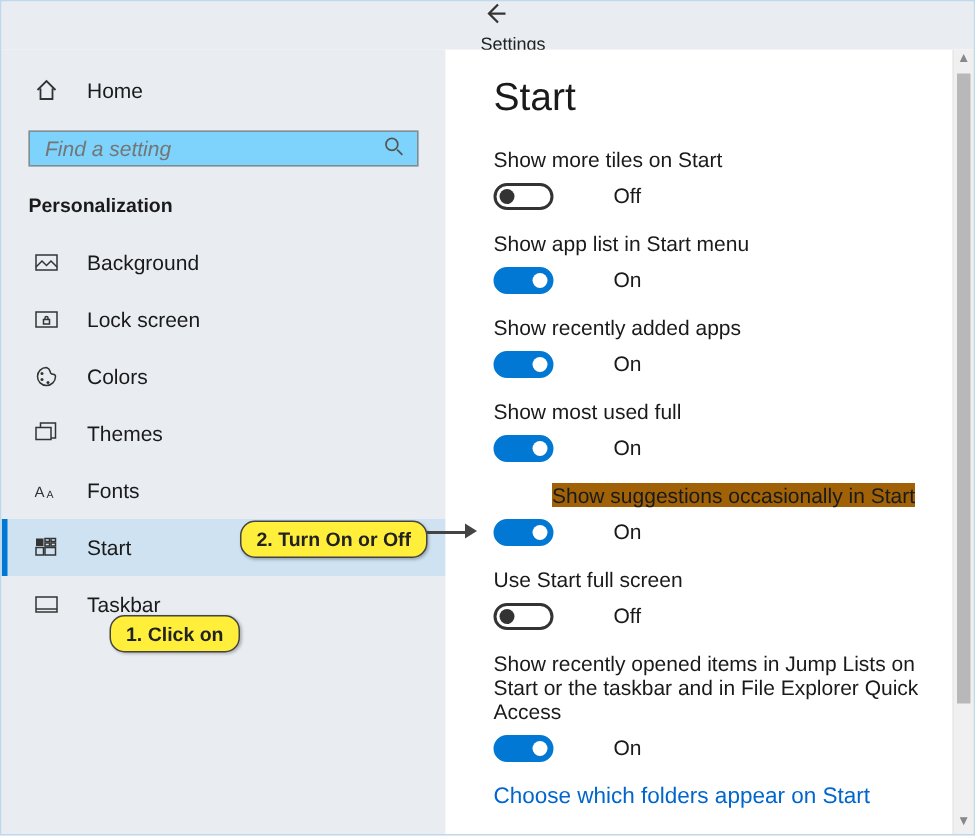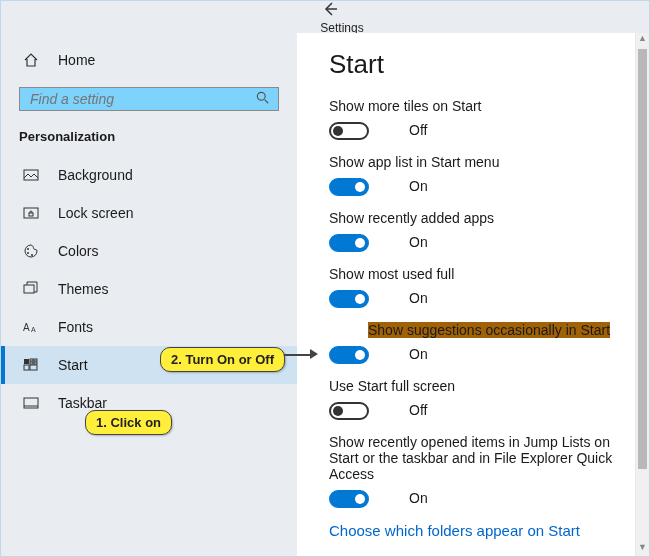--- a/index.html
+++ b/index.html
@@ -122,21 +122,21 @@
     background: #ffef3a;
     border: 1px solid #444;
     border-radius: 10px;
     padding: 4px 10px;
     font-size: 13px;
     font-weight: 600;
     color: #222;
     box-shadow: 1px 1px 2px rgba(0,0,0,.25);
     text-align: right;
   }
-  .callout.one { left: 84px; top: 409px; }
+  .callout.one { left: 72px; top: 409px; }
   .callout.two { left: 159px; top: 346px; }
   .callout.two::after {
     content: "";
     position: absolute;
     right: -28px; top: 6px;
     width: 28px; height: 2px;
     background: #444;
   }
   .callout.two .arrowhead {
     position: absolute; right: -34px; top: 1px;

